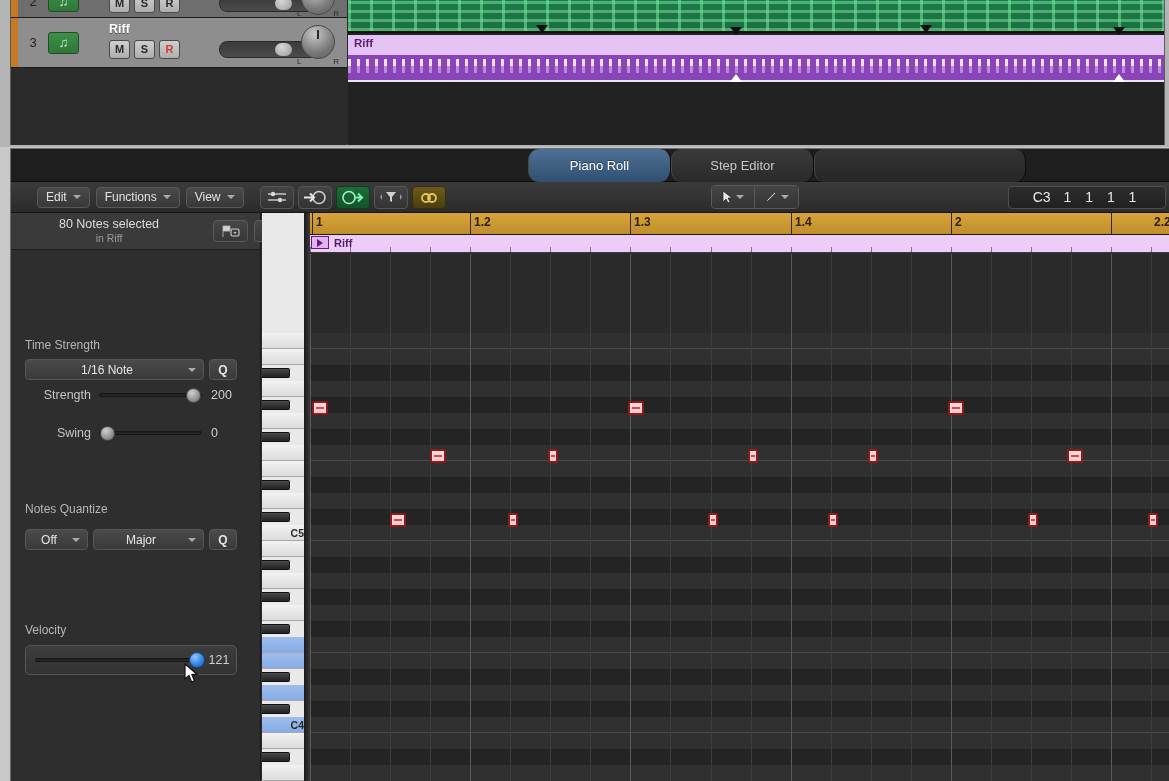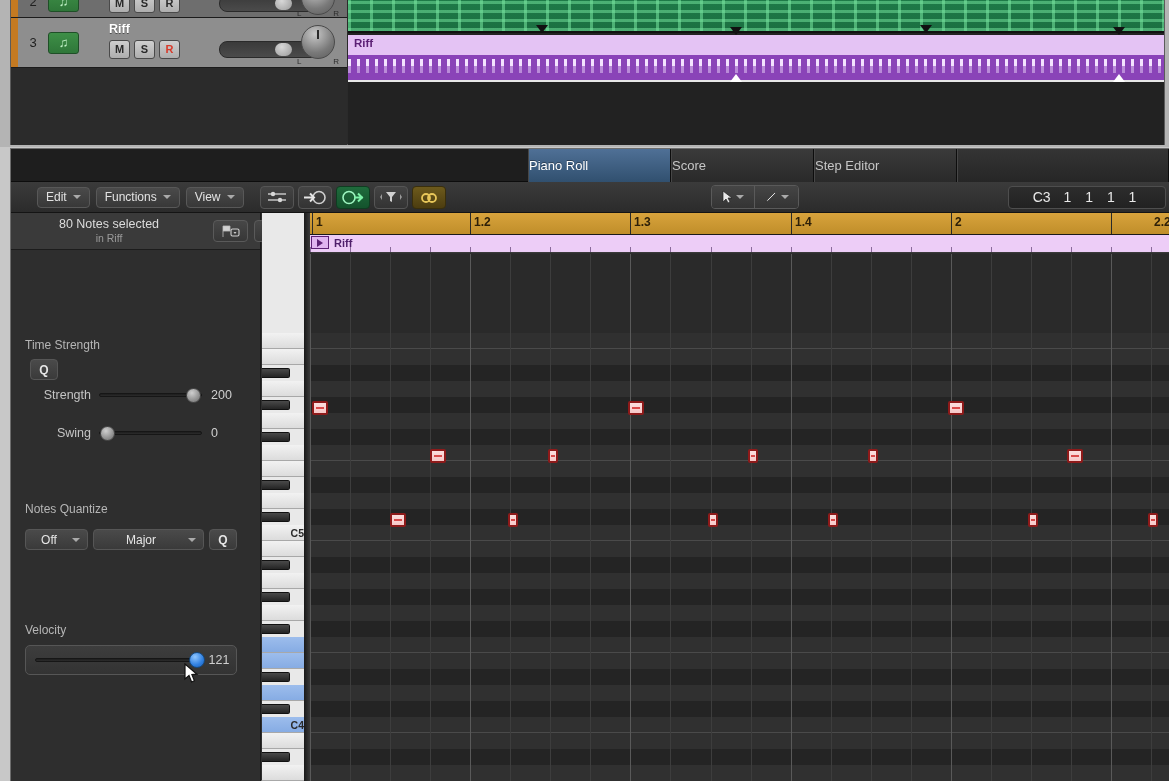--- a/index.html
+++ b/index.html
@@ -126,25 +126,26 @@
     position: absolute; left: 10px; top: 148px; width: 1159px; height: 633px;
     background: #2e2e2e; border: 1px solid #6d6d6d; border-right: none;
   }
   
   #tabbar {
     position: relative; height: 33px; background: #1e1e1e;
     border-bottom: 1px solid #0d0d0d;
   }
   .tabs { position: absolute; left: 517px; top: 0; display: flex; height: 33px; }
   .tab {
-    width: 143px; height: 33px; line-height: 33px; 
+    width: 143px; height: 33px; line-height: 33px; text-align: center;
     font-size: 13px; color: #c6c6c6;
     background: linear-gradient(#3a3a3a,#2a2a2a);
     border-right: 1px solid #0d0d0d; border-left: 1px solid #474747;
     cursor: default;
+    border-radius: 11px;
   }
   .tab.active {
     background: linear-gradient(#4f7096,#31506f);
     color: #fff; text-shadow: 0 -1px 0 #00000060;
   }
   .tab.blank { width: 212px; background: linear-gradient(#343434,#262626); }
 
   
   #toolbar {
     position: relative; height: 31px;
@@ -401,21 +402,20 @@
         <div class="marker up" style="left:765px;top:74px"></div>
       </div>
     </div>
   </div>
 
   <div id="editor">
 
     <div id="tabbar">
       <div class="tabs">
         <div class="tab active">Piano Roll</div>
-        <div class="tab">Score</div>
         <div class="tab">Step Editor</div>
         <div class="tab blank"></div>
       </div>
     </div>
 
     <div id="toolbar">
       <div class="menu-btn">
         <span>Edit</span>
         <span class="caret"></span>
       </div>
@@ -504,20 +504,24 @@
                 <path d="M7 5.5 h8 l-4 4.5 z" fill="#d8d8d8"></path>
               </svg>
           </div>
         </div>
 
         <div id="panel-body">
 
           <div style="position:absolute;left:14px;top:88px;width:212px">
             <div class="sec-label">Time Strength</div>
             <div class="field-row" style="margin-top:7px">
+              <div class="combo" style="flex:1">
+                <span class="val">1/16 Note</span>
+                <span class="caret"></span>
+              </div>
               <div class="qbtn" style="margin-left:5px">Q</div>
             </div>
             <div class="field-row" style="margin-top:8px">
               <div class="slider-label" style="width:66px">Strength</div>
               <div style="position:relative;flex:1;margin:0 9px 0 8px">
                 <div class="track-line">
                   <div class="knob-grey" style="left:86px"></div>
                 </div>
               </div>
               <div class="num-val" style="width:26px">200</div>

